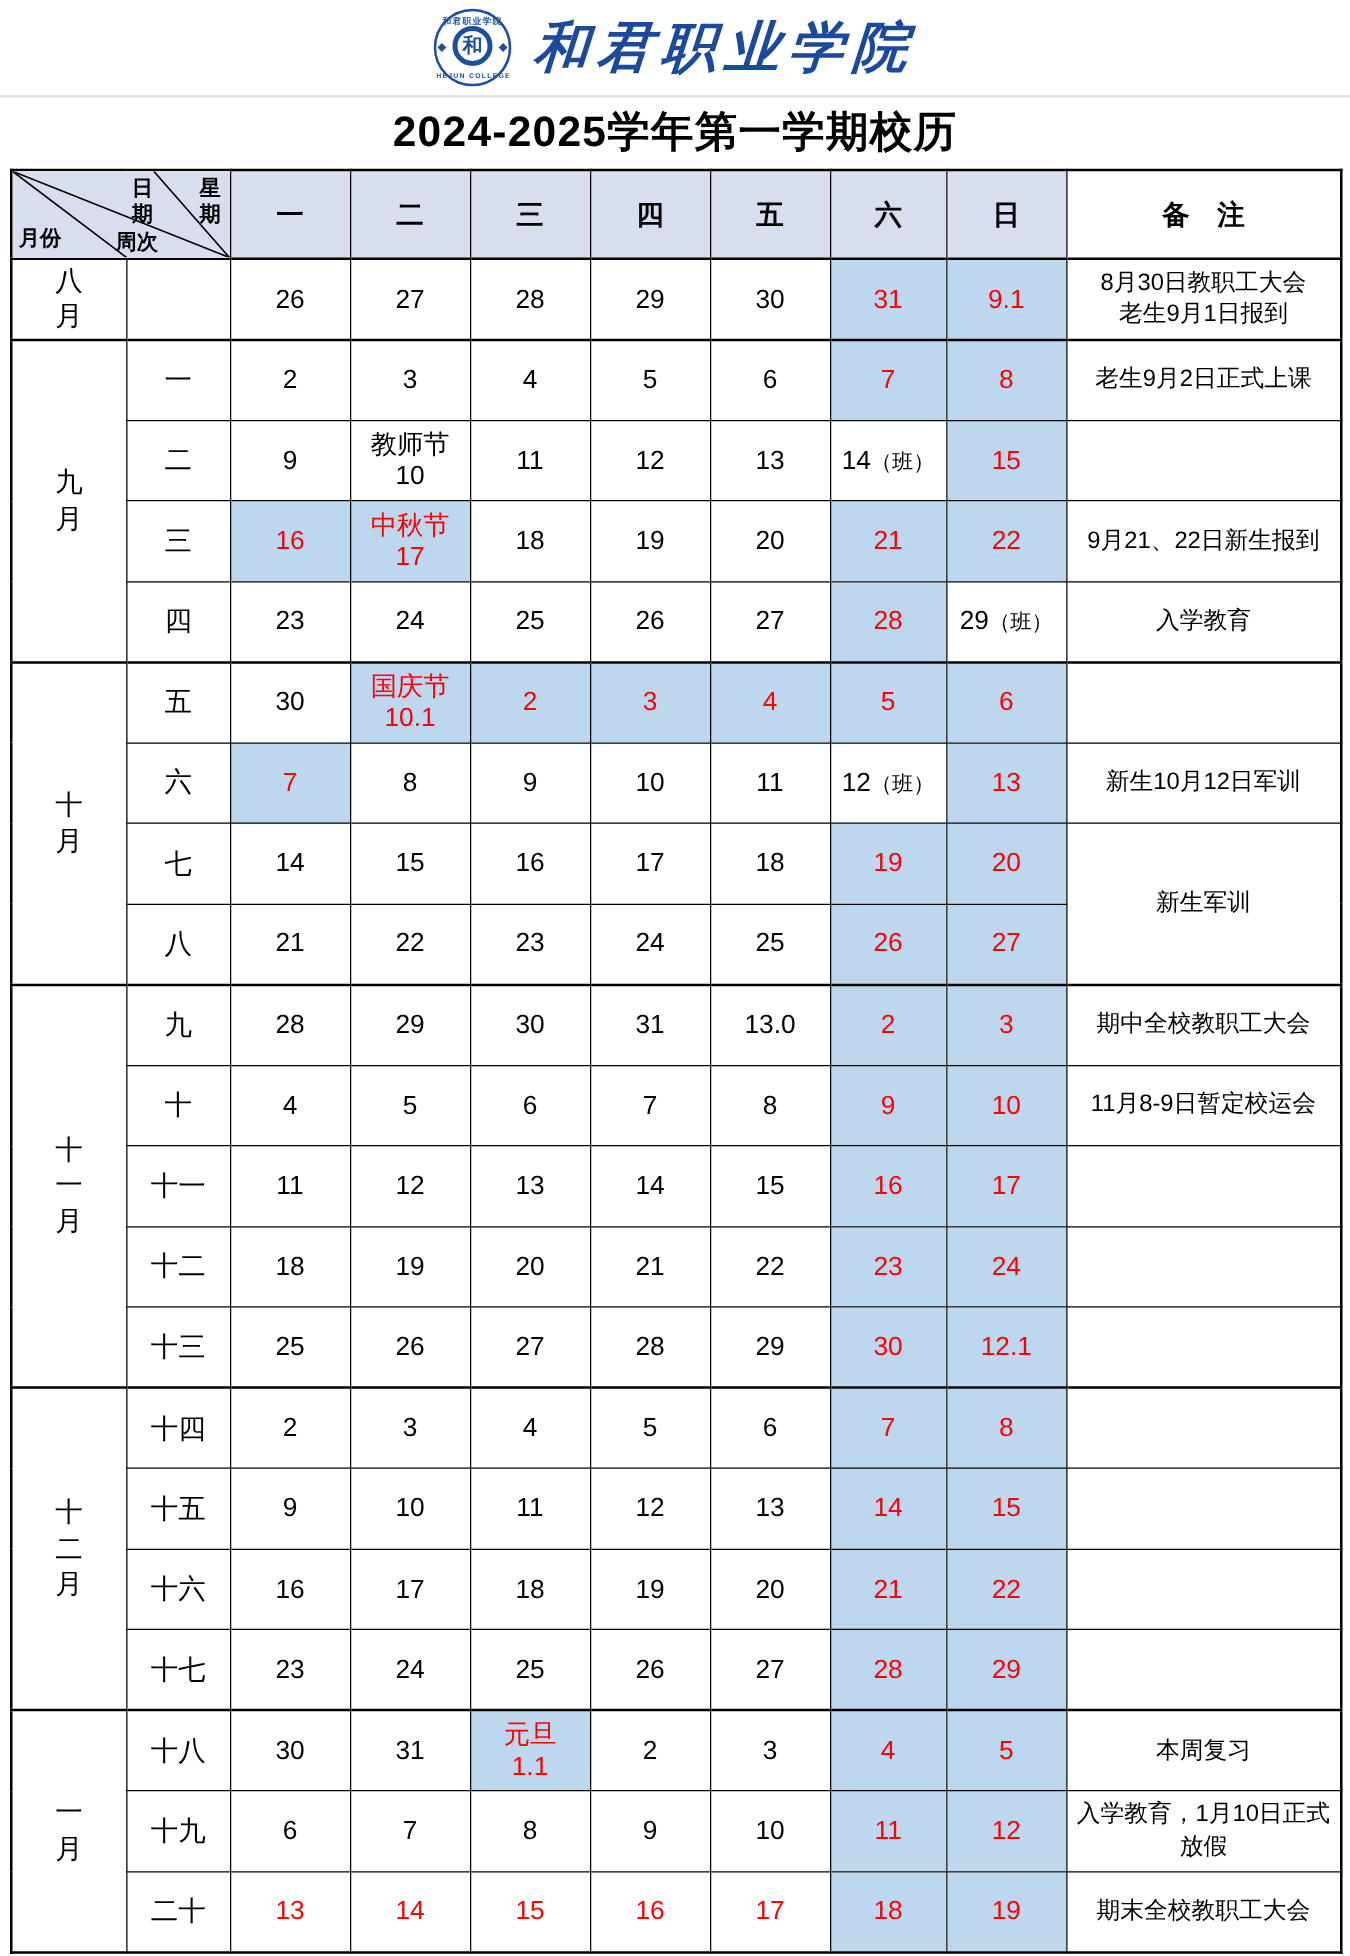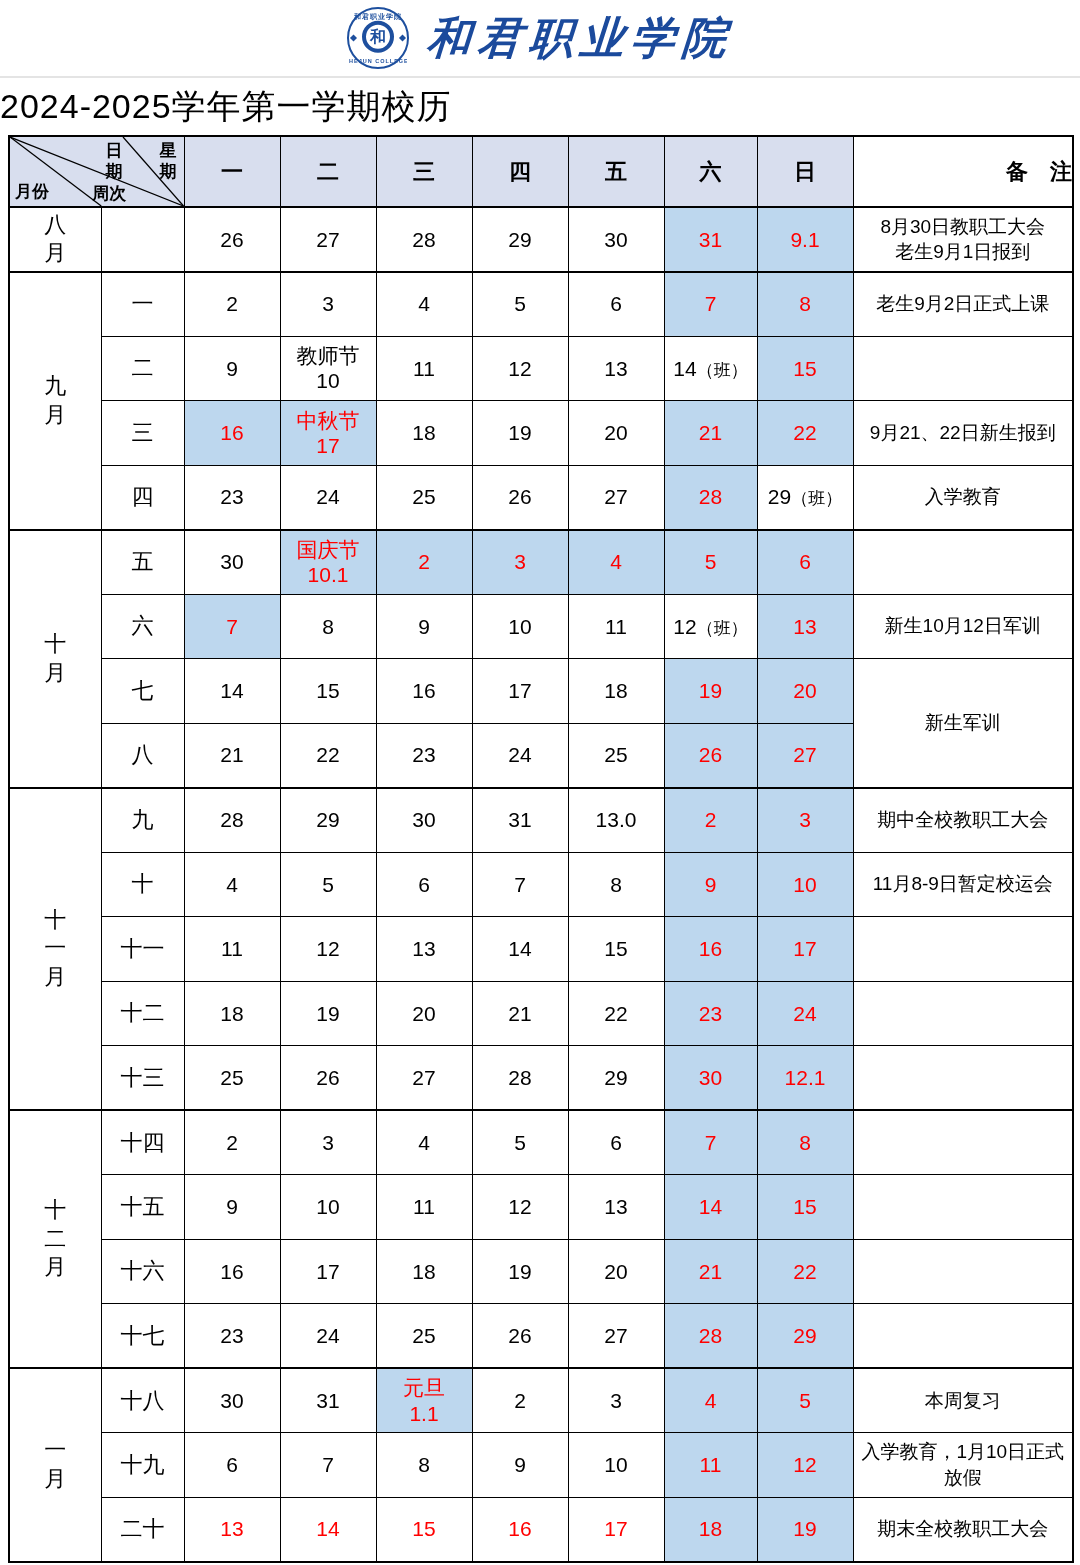--- a/index.html
+++ b/index.html
@@ -48,42 +48,42 @@
   .college-name {
     font-family: "DejaVu Serif", serif;
     font-style: italic; font-weight: bold;
     font-size: 44px; color: #1b4a9c; letter-spacing: 7px;
     transform: skewX(-4deg);
     white-space: nowrap;
   }
   
   .page-title {
     height: 57px; line-height: 57px;
-    text-align: left;
-    font-size: 34px; font-weight: normal; color: #000;
+    text-align: center;
+    font-size: 34px; font-weight: bold; color: #000;
     letter-spacing: 1px;
   }
   
   table.calendar {
     border-collapse: collapse; table-layout: fixed;
     width: 1064px; margin-left: 8px;
     border: 2px solid #000;
   }
   .calendar th, .calendar td {
     border: 1px solid #000;
     text-align: center; vertical-align: middle;
     padding: 0; overflow: hidden;
   }
   .calendar thead tr { height: 71px; }
   .calendar thead th {
     background: #d8deee;
     font-size: 22px; font-weight: bold;
     border-bottom: 2px solid #000;
   }
-  .calendar thead th.remark-h { background: #ffffff; text-align: right; }
+  .calendar thead th.remark-h { background: #ffffff; }
   .calendar tbody tr { height: 64.5px; }
   .calendar tbody tr.month-start td { border-top: 2px solid #000; }
   td.month-cell { font-size: 22px; line-height: 1.3; white-space: pre-line; background: #fff; }
   td.week-cell  { font-size: 22px; background: #fff; }
   td.day-cell   { font-size: 21px; line-height: 1.2; white-space: pre-line; background: #fff; color: #000; }
   td.day-cell.hl  { background: #bdd7ee; color: #ff0000; }
   td.day-cell.red { color: #ff0000; }
   td.day-cell .ban { font-size: 17px; }
   td.remark-cell { font-size: 19px; line-height: 1.35; white-space: pre-line; background: #fff; padding: 0 3px; }
   

